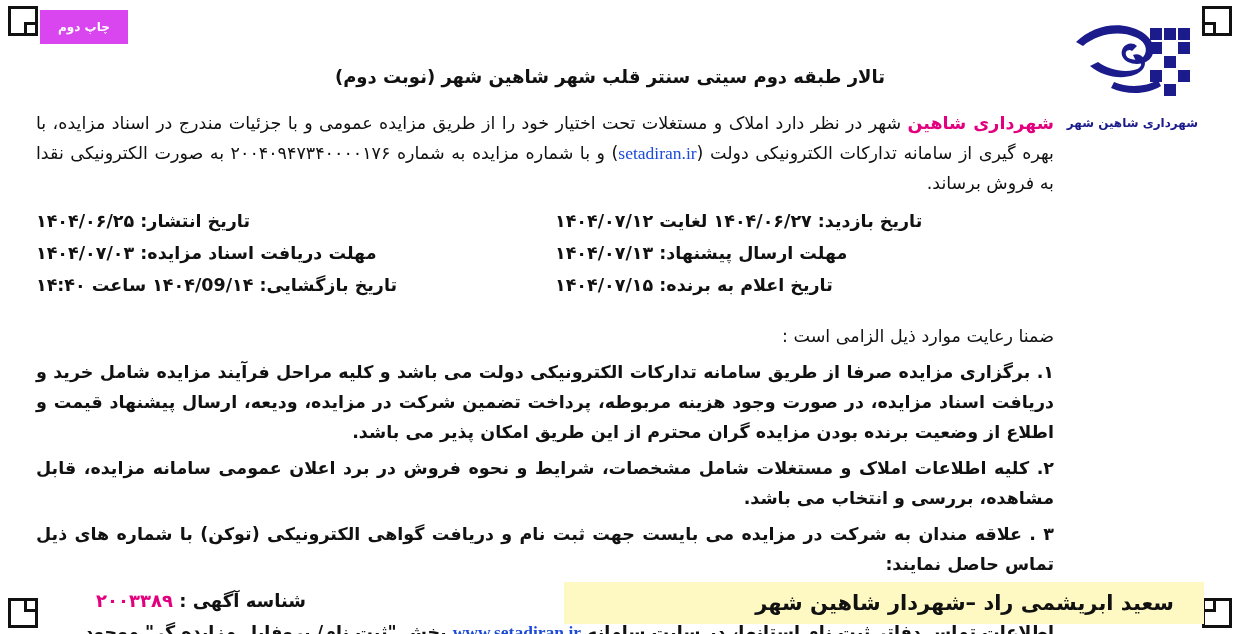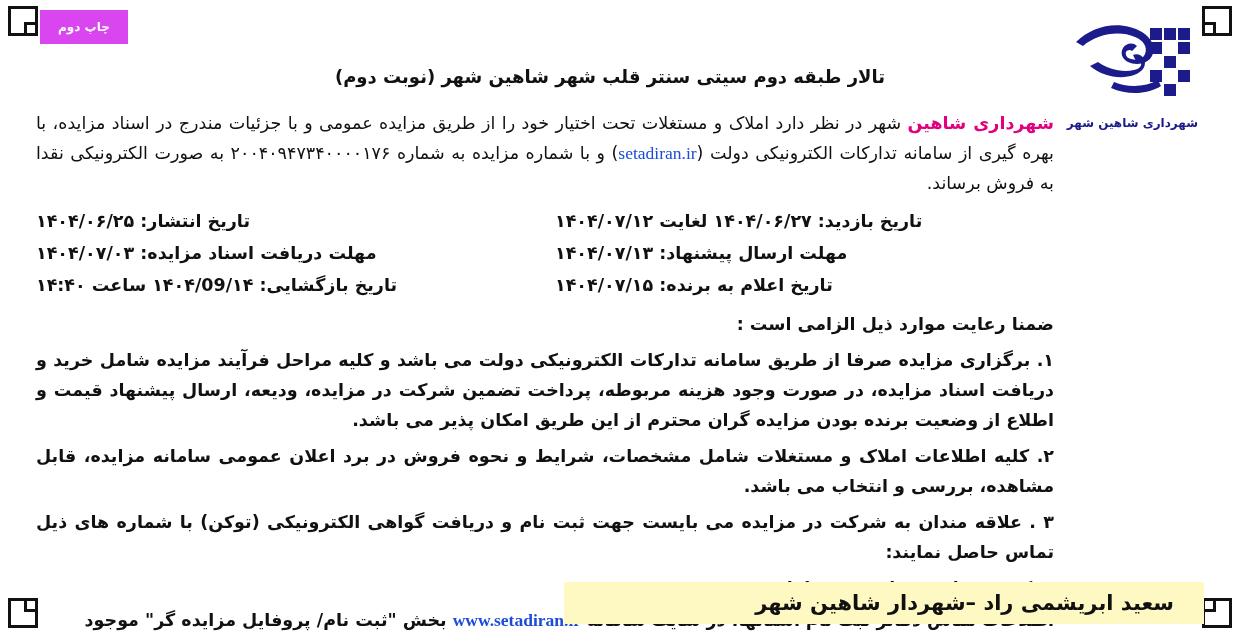--- a/index.html
+++ b/index.html
@@ -137,22 +137,22 @@
     column-gap: 20px;
     row-gap: 2px;
     margin-top: 8px;
     font-size: 17.5px;
     font-weight: bold;
   }
   .dates .cell-right { text-align: left; }
   .dates .cell-left  { text-align: left; }
 
   .note-line {
-    margin-top: 8px;
-    font-weight: bold;
+    margin-top: 20px;
+    font-weight: normal;
   }
   .clauses {
     margin-top: 4px;
   }
   .clause {
     margin: 6px 0;
     text-align: justify;
     font-weight: bold;
   }
   .contact-line {
@@ -275,16 +275,20 @@
 
       <div class="contact-line2">
         <span>اطلاعات تماس دفاتر ثبت نام استانها، در سایت سامانه </span><span class="hl-site-serif">www.setadiran.ir</span><span> بخش "ثبت نام/ پروفایل مزایده گر" موجود است.</span>
       </div>
     </div>
 
     <div class="footer">
       <div class="footer-band">
         <div class="sig">سعید ابریشمی راد –شهردار شاهین شهر</div>
       </div>
+      <div class="footer-code">
+        <span>شناسه آگهی :</span>
+        <span class="code-num">۲۰۰۳۳۸۹</span>
+      </div>
     </div>
 
   </div>
 </div>
 
 </body></html>

